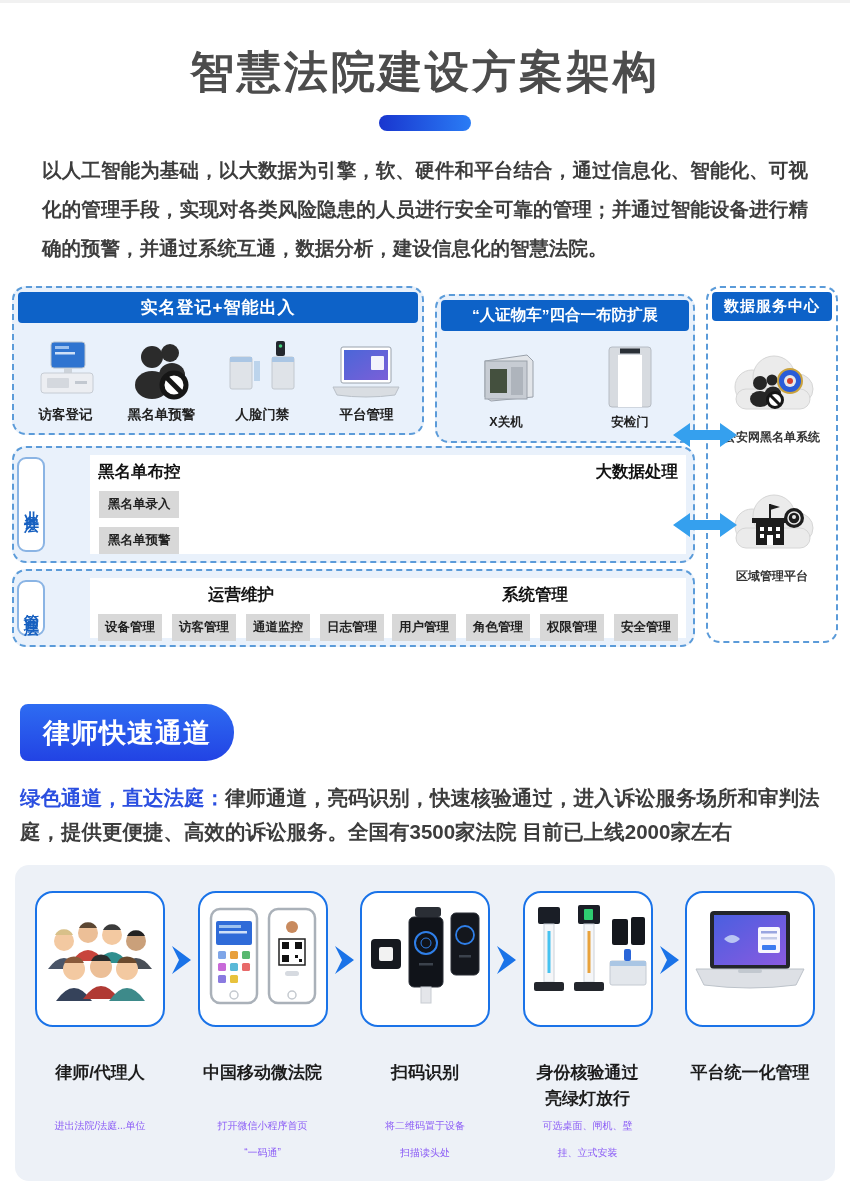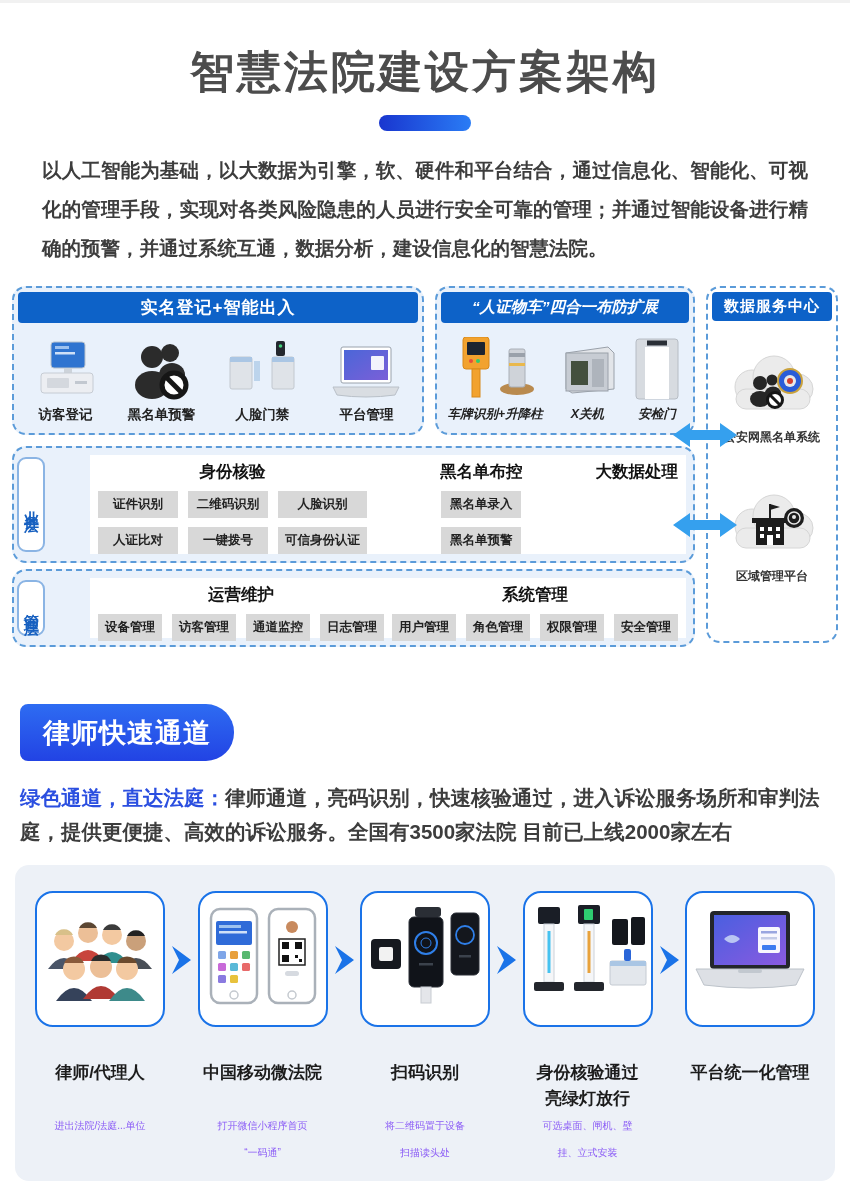--- a/index.html
+++ b/index.html
@@ -24,21 +24,21 @@
     font-size:19.5px; line-height:39px; font-weight:700; color:#3d3d3d;
     text-align:justify;
   }
   
   .arch { position:relative; width:826px; height:362px; margin:18px 0 0 12px; }
   .dashed-box {
     position:absolute; border:2px dashed #5b9bd9; border-radius:14px;
     background:#e9f1fb;
   }
   .panelA { left:0; top:0; width:412px; height:149px; }
-  .panelB { left:423px; top:0; width:260px; height:149px;font-style:italic; }
+  .panelB { left:423px; top:8px; width:260px; height:149px; }
   .layer-row0 { left:0; top:160px; width:683px; height:117px; }
   .layer-row1 { left:0; top:283px; width:683px; height:78px; }
   .right-panel { left:694px; top:0; width:132px; height:357px; background:#fff; }
   .panel-bar {
     margin:4px; height:31px; background:#0d62c8; border-radius:4px;
     color:#fff; font-weight:700; font-size:17px;
     display:flex; align-items:center; justify-content:center; letter-spacing:1px;
   }
   .panelB .panel-bar { font-size:15.5px; letter-spacing:0; }
   .right-panel .panel-bar { font-size:15px; height:29px; }
@@ -189,36 +189,20 @@
           <span class="lb">平台管理</span>
         </div>
       </div>
     </div>
 
     <div class="dashed-box panelB">
       <div class="panel-bar">“人证物车”四合一布防扩展</div>
       <div class="items-row">
         <div class="arch-item">
           <span class="ic">
-            <svg width="88" height="64" viewBox="0 0 88 64">
-              <rect x="12" y="0" width="26" height="32" rx="3" fill="#f2a22e" stroke="#d8891a"></rect>
-              <rect x="16" y="5" width="18" height="13" rx="1" fill="#1c2430"></rect>
-              <circle cx="20" cy="24" r="2" fill="#e74c3c"></circle>
-                <circle cx="27" cy="24" r="2" fill="#2ecc71"></circle>
-              <rect x="21" y="32" width="8" height="28" fill="#f2a22e" stroke="#d8891a"></rect>
-              <ellipse cx="66" cy="52" rx="17" ry="6" fill="#b98a4e"></ellipse>
-              <rect x="58" y="12" width="16" height="38" rx="2" fill="#cfd3d9" stroke="#aab0b8"></rect>
-              <rect x="58" y="16" width="16" height="4" fill="#9aa1aa"></rect>
-                <rect x="58" y="26" width="16" height="3" fill="#e9b84c"></rect>
-            </svg>
-          </span>
-          <span class="lb">车牌识别+升降柱</span>
-        </div>
-        <div class="arch-item">
-          <span class="ic">
             <svg width="62" height="60" viewBox="0 0 62 60">
               <polygon points="10,12 52,6 58,12 58,48 16,52 10,48" fill="#e2e5e9" stroke="#9aa1aa"></polygon>
               <rect x="10" y="12" width="42" height="38" fill="#c7ccd3" stroke="#9aa1aa"></rect>
               <rect x="15" y="20" width="17" height="24" fill="#44503e"></rect>
               <rect x="36" y="18" width="12" height="28" fill="#aeb4bc"></rect>
             </svg>
           </span>
           <span class="lb">X关机</span>
         </div>
         <div class="arch-item">
@@ -230,31 +214,20 @@
             </svg>
           </span>
           <span class="lb">安检门</span>
         </div>
       </div>
     </div>
 
     <div class="dashed-box layer-row0">
       <div class="layer-pill">业务层</div>
       <div class="layer-content">
-        <div class="group">
-          <div class="group-title">身份核验</div>
-          <div class="btn-grid cols3">
-            <div class="f-btn">证件识别</div>
-            <div class="f-btn">二维码识别</div>
-            <div class="f-btn">人脸识别</div>
-            <div class="f-btn">人证比对</div>
-            <div class="f-btn">一键拨号</div>
-            <div class="f-btn">可信身份认证</div>
-          </div>
-        </div>
         <div class="group">
           <div class="group-title">黑名单布控</div>
           <div class="btn-grid cols1">
             <div class="f-btn">黑名单录入</div>
             <div class="f-btn">黑名单预警</div>
           </div>
         </div>
         <div class="group">
           <div class="group-title">大数据处理</div>
         </div>

